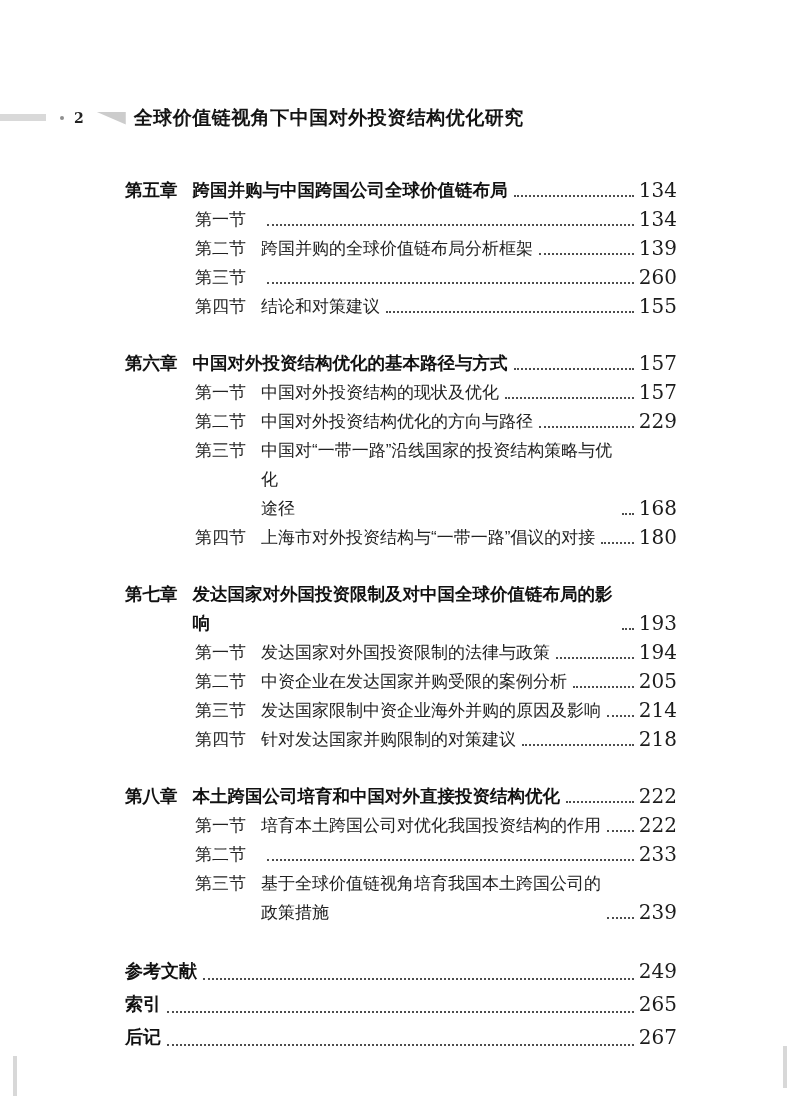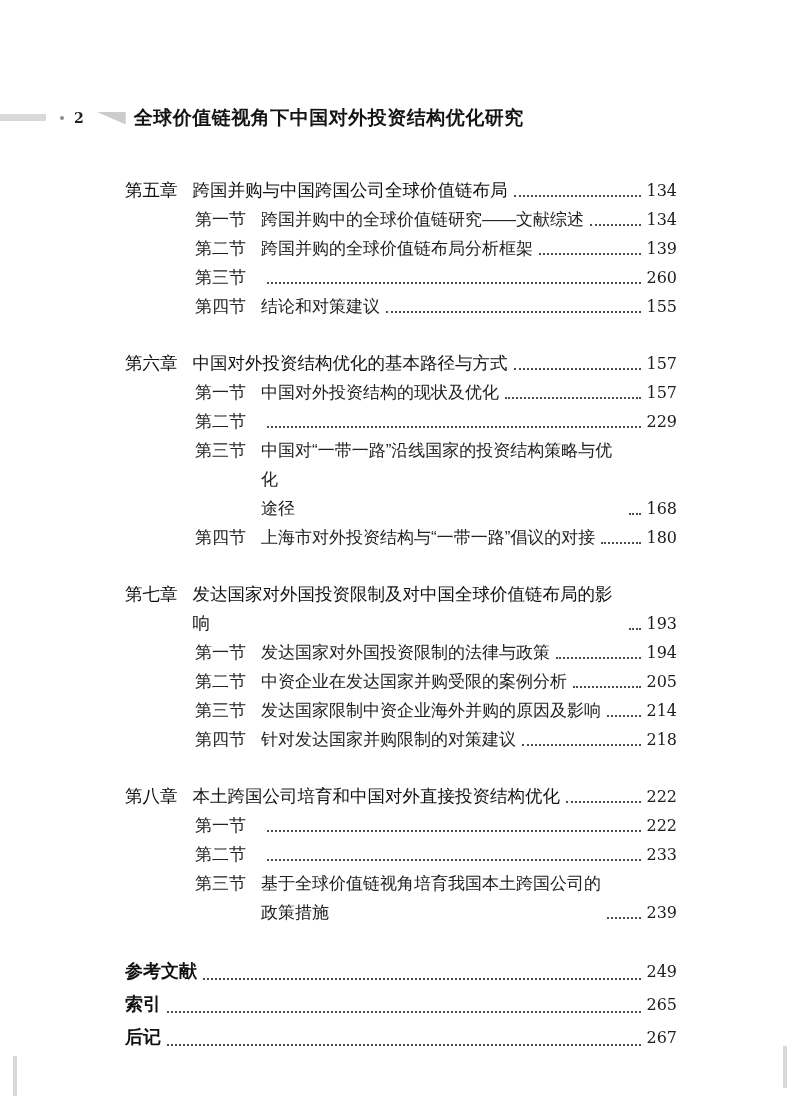--- a/index.html
+++ b/index.html
@@ -45,38 +45,38 @@
     line-height:29px;font-size:17px;
   }
   .label{
     flex:0 0 auto;align-self:flex-start;margin-right:15px;
     white-space:nowrap;
   }
   .title{
     flex:0 1 auto;white-space:pre-line;
   }
   .chapter-row .label,.chapter-row .title{
-    font-weight:400;color:#111;font-size:17.5px;
+    font-weight:700;color:#111;font-size:17.5px;
     font-family:"DejaVu Sans",sans-serif;
   }
   .section-rows .row{padding-left:70px;}
   .section-row .label,.section-row .title{
     font-weight:400;color:#222;
     font-family:Liberation Sans, sans-serif;
   }
   .leader{
     flex:1 1 12px;min-width:12px;
     margin:0 5px 8px 6px;
     border-bottom:2px dotted #4d4d4d;
     align-self:flex-end;height:0;
   }
   .pagenum{
     flex:0 0 auto;white-space:nowrap;
     font-family:"DejaVu Serif",serif;font-weight:400;
-    font-size:16px;color:#1c1c1c;
+    font-size:20px;color:#1c1c1c;
   }
   
   .backmatter{margin-top:26px;}
   .backmatter .row{line-height:33px;}
   .backmatter .title{
     font-weight:700;color:#111;font-size:18px;
     font-family:Liberation Serif, serif;
   }
   
   .artifact{position:absolute;background:#d8d8d8;}
@@ -99,21 +99,20 @@
   <div class="chapter-block">
     <div class="row chapter-row">
       <span class="label">第五章</span>
       <span class="title">跨国并购与中国跨国公司全球价值链布局</span>
       <span class="leader"></span>
       <span class="pagenum">134</span>
     </div>
     <div class="section-rows">
       <div class="row section-row">
         <span class="label">第一节</span>
-        <span class="title">跨国并购中的全球价值链研究——文献综述</span>
         <span class="leader"></span>
         <span class="pagenum">134</span>
       </div>
       <div class="row section-row">
         <span class="label">第二节</span>
         <span class="title">跨国并购的全球价值链布局分析框架</span>
         <span class="leader"></span>
         <span class="pagenum">139</span>
       </div>
       <div class="row section-row">
@@ -139,20 +138,21 @@
     </div>
     <div class="section-rows">
       <div class="row section-row">
         <span class="label">第一节</span>
         <span class="title">中国对外投资结构的现状及优化</span>
         <span class="leader"></span>
         <span class="pagenum">157</span>
       </div>
       <div class="row section-row">
         <span class="label">第二节</span>
+        <span class="title">中国对外投资结构优化的方向与路径</span>
         <span class="leader"></span>
         <span class="pagenum">229</span>
       </div>
       <div class="row section-row">
         <span class="label">第三节</span>
         <span class="title">中国对“一带一路”沿线国家的投资结构策略与优化
 途径</span>
         <span class="leader"></span>
         <span class="pagenum">168</span>
       </div>
@@ -203,20 +203,21 @@
   <div class="chapter-block">
     <div class="row chapter-row">
       <span class="label">第八章</span>
       <span class="title">本土跨国公司培育和中国对外直接投资结构优化</span>
       <span class="leader"></span>
       <span class="pagenum">222</span>
     </div>
     <div class="section-rows">
       <div class="row section-row">
         <span class="label">第一节</span>
+        <span class="title">培育本土跨国公司对优化我国投资结构的作用</span>
         <span class="leader"></span>
         <span class="pagenum">222</span>
       </div>
       <div class="row section-row">
         <span class="label">第二节</span>
         <span class="leader"></span>
         <span class="pagenum">233</span>
       </div>
       <div class="row section-row">
         <span class="label">第三节</span>

